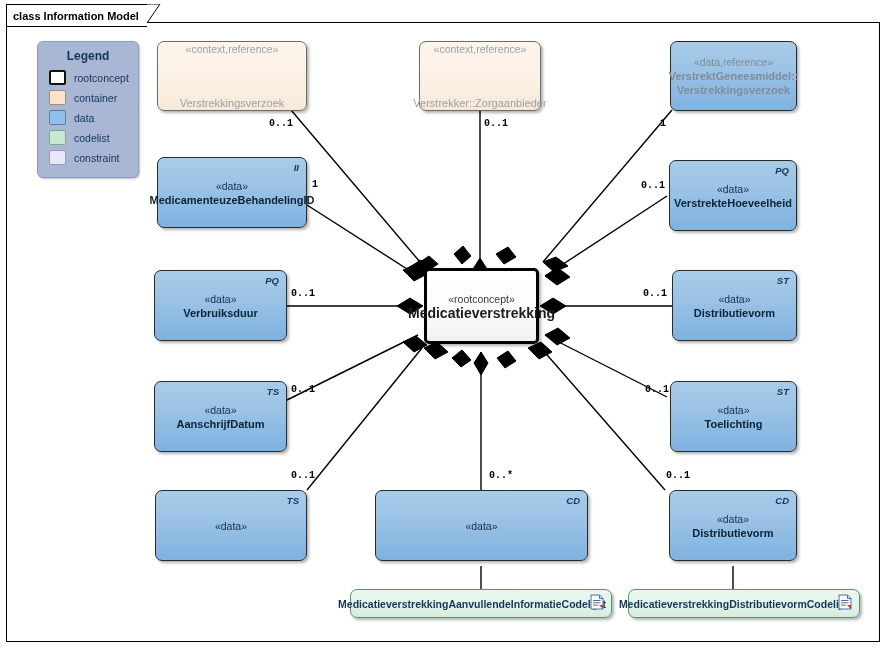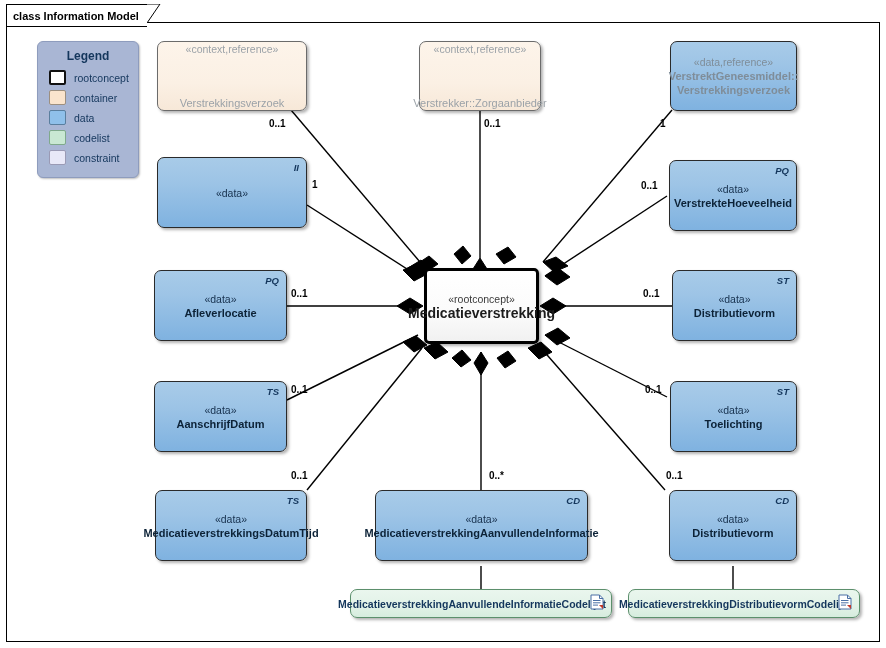--- a/index.html
+++ b/index.html
@@ -167,20 +167,21 @@
   .sw-constraint { background: #e8e8f8; border: 1px solid #9a9ab5; }
 
   
   .mult {
     position: absolute;
     font-size: 10px;
     font-weight: bold;
     color: #000;
     z-index: 5;
     white-space: nowrap;
+    font-family: Liberation Mono, monospace;
   }
 </style>
 </head>
 <body>
 
 <div id="diagram">
 
   <div class="frame-border"></div>
   <div class="frame-tab">
     <span>class Information Model</span>
@@ -297,38 +298,38 @@
 
   <div class="node n-dataref" style="left:670px; top:41px; width:127px; height:70px;">
     <div class="stereo">«data,reference»</div>
     <div class="nname">VerstrektGeneesmiddel::</div>
     <div class="nname">Verstrekkingsverzoek</div>
   </div>
 
   <div class="node n-data" style="left:157px; top:157px; width:150px; height:71px;">
     <div class="tcode">II</div>
     <div class="stereo">«data»</div>
+    <div class="nname">MedicamenteuzeBehandelingID</div>
   </div>
 
   <div class="node n-data" style="left:154px; top:270px; width:133px; height:71px;">
     <div class="tcode">PQ</div>
     <div class="stereo">«data»</div>
-    <div class="nname">Afleverlocatie</div>
+    <div class="nname">Verbruiksduur</div>
   </div>
 
   <div class="node n-data" style="left:154px; top:381px; width:133px; height:71px;">
     <div class="tcode">TS</div>
     <div class="stereo">«data»</div>
     <div class="nname">AanschrijfDatum</div>
   </div>
 
   <div class="node n-data" style="left:155px; top:490px; width:152px; height:71px;">
     <div class="tcode">TS</div>
     <div class="stereo">«data»</div>
-    <div class="nname">MedicatieverstrekkingsDatumTijd</div>
   </div>
 
   <div class="node n-data" style="left:669px; top:160px; width:128px; height:71px;">
     <div class="tcode">PQ</div>
     <div class="stereo">«data»</div>
     <div class="nname">VerstrekteHoeveelheid</div>
   </div>
 
   <div class="node n-data" style="left:672px; top:270px; width:125px; height:71px;">
     <div class="tcode">ST</div>
@@ -344,21 +345,20 @@
 
   <div class="node n-data" style="left:669px; top:490px; width:128px; height:71px;">
     <div class="tcode">CD</div>
     <div class="stereo">«data»</div>
     <div class="nname">Distributievorm</div>
   </div>
 
   <div class="node n-data" style="left:375px; top:490px; width:213px; height:71px;">
     <div class="tcode">CD</div>
     <div class="stereo">«data»</div>
-    <div class="nname">MedicatieverstrekkingAanvullendeInformatie</div>
   </div>
 
   <div class="node n-root" style="left:424px; top:268px; width:115px; height:76px;">
     <div class="stereo">«rootconcept»</div>
     <div class="nname">Medicatieverstrekking</div>
   </div>
 
   <div class="node n-codelist" style="left:350px; top:589px; width:262px; height:29px;">
     <span class="nname" style="padding-right:18px;">MedicatieverstrekkingAanvullendeInformatieCodelijst</span>
     <span class="doc-icon">

